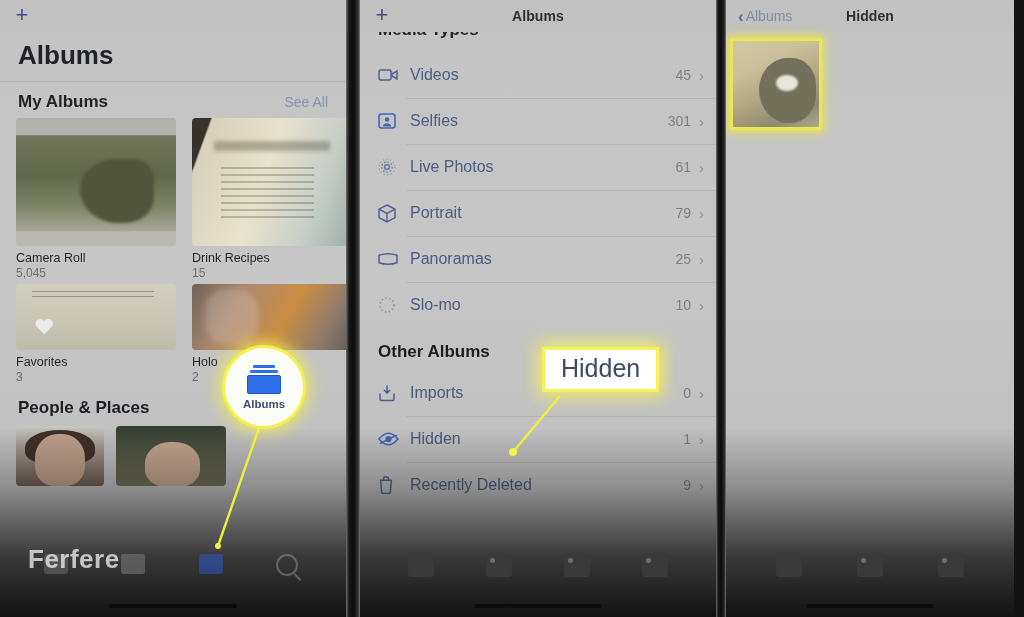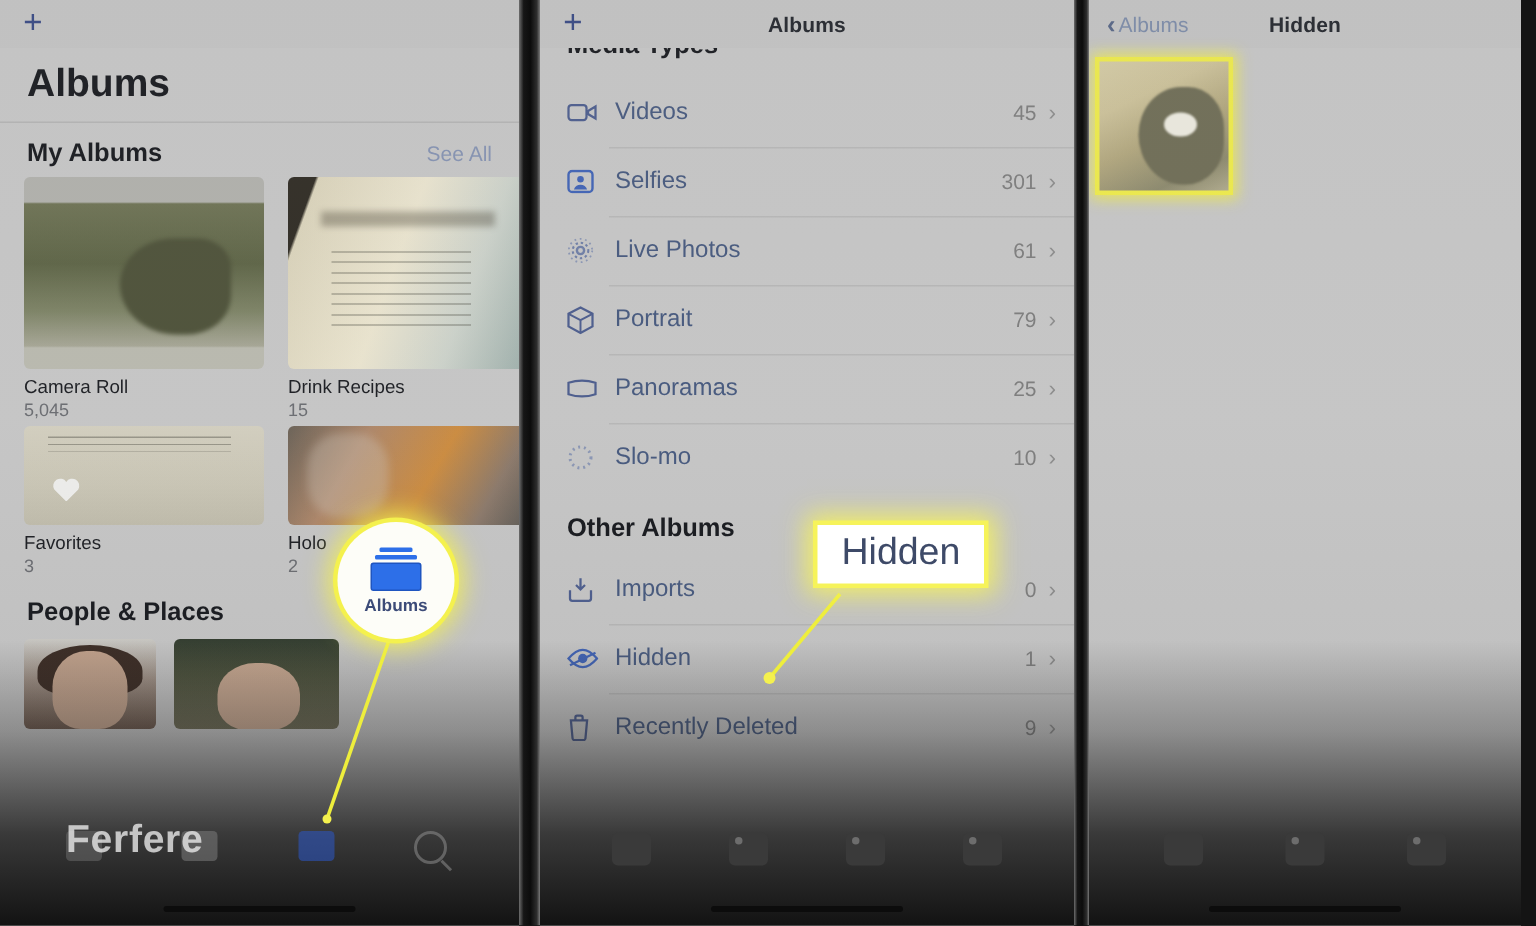--- a/index.html
+++ b/index.html
@@ -135,21 +135,21 @@
   .tab-sq { width:24px; height:20px; border-radius:3px; background:#6a6a6a; }
   .tab-sq.photos{background:#7b7b7b;}
   .tab-sq.albums-active{background:#2c57c9; opacity:1;}
   .tab-search{ width:22px;height:22px;border:2px solid #8d8d8d;border-radius:50%; position:relative;}
   .tab-search::after{content:"";position:absolute;right:-6px;bottom:-4px;width:9px;height:2px;background:#8d8d8d;transform:rotate(45deg);}
   .home-ind {
     position:absolute; bottom:9px; left:50%; transform:translateX(-50%);
     width: 128px; height:4px; border-radius:2px; background:#0c0c0c;
   }
   .watermark {
-    position:absolute; left: 44px; bottom: 42px;
+    position:absolute; left: 28px; bottom: 42px;
     font-size: 26px; font-weight: bold; letter-spacing:.5px;
     color: rgba(233,233,233,.80);
   }
 
   
   #panel-mid { width: 356px; }
   .cut-head {
     height: 20px; overflow:hidden; position:relative;
   }
   .cut-head span{

